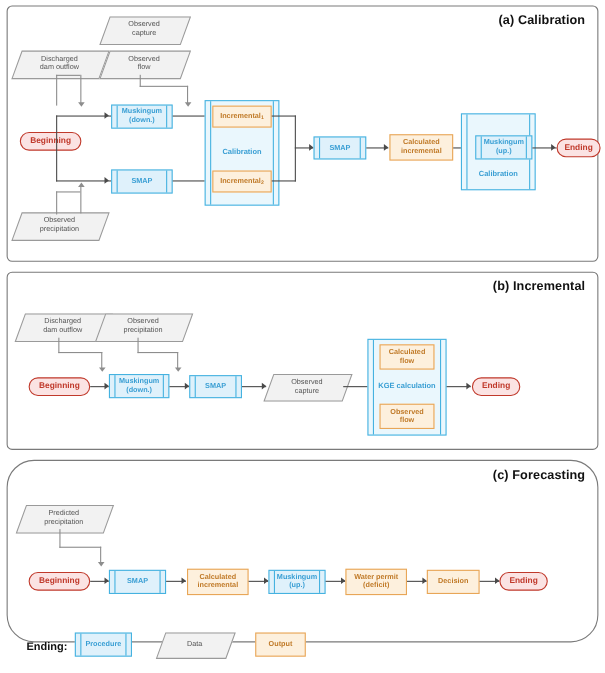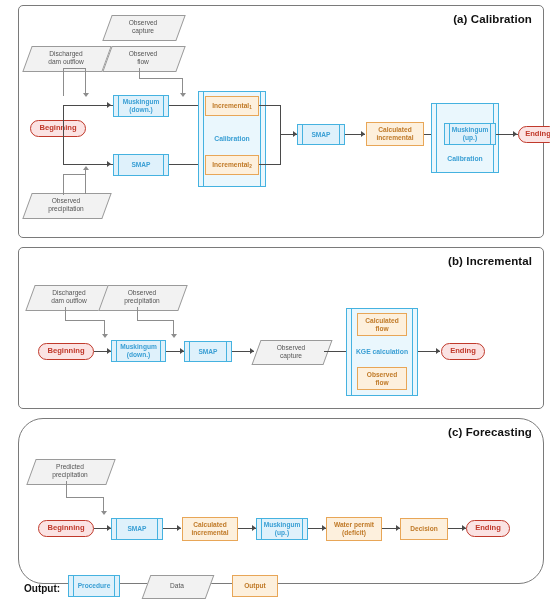--- a/index.html
+++ b/index.html
@@ -4,21 +4,20 @@
 <style>
   html,body{margin:0;padding:0;background:#ffffff;}
   body{
     width:550px;height:612px;position:relative;overflow:hidden;
     font-family:"Liberation Sans", sans-serif;
   }
   .panel{
     position:absolute;left:6px;right:6px;
     border:1.5px solid #7a7a7a;border-radius:5px;background:#fff;
     box-sizing:border-box;
-    margin-left:12px;
   }
   #panel-a{top:5px;height:233px;}
   #panel-b{top:247px;height:162px;}
   #panel-c{top:418px;height:166px;border-radius:25px;}
 
   .panel-title{
     position:absolute;right:11px;top:7px;
     font-size:11.5px;font-weight:bold;color:#111;letter-spacing:.1px;
     white-space:nowrap;
   }
@@ -318,21 +317,21 @@
     <span>Decision</span>
   </div>
 
   <div class="line lh" style="left:429px;top:109px;width:18px;"></div>
   <div class="arw arw-r" style="left:443px;top:106px;"></div>
 
   <div class="node term" style="left:447px;top:101px;width:44px;height:17px;">Ending</div>
 </div>
 
 <div id="legend">
-  <div class="lg-title">Output:</div>
+  <div class="lg-title">Ending:</div>
 
   <div class="node proc lg-item" style="left:62px;width:52px;">
     <span>Procedure</span>
   </div>
 
   <div class="node data lg-item" style="left:140px;width:62px;">
     <div class="shape"></div>
     <div class="txt">Data</div>
   </div>
 

